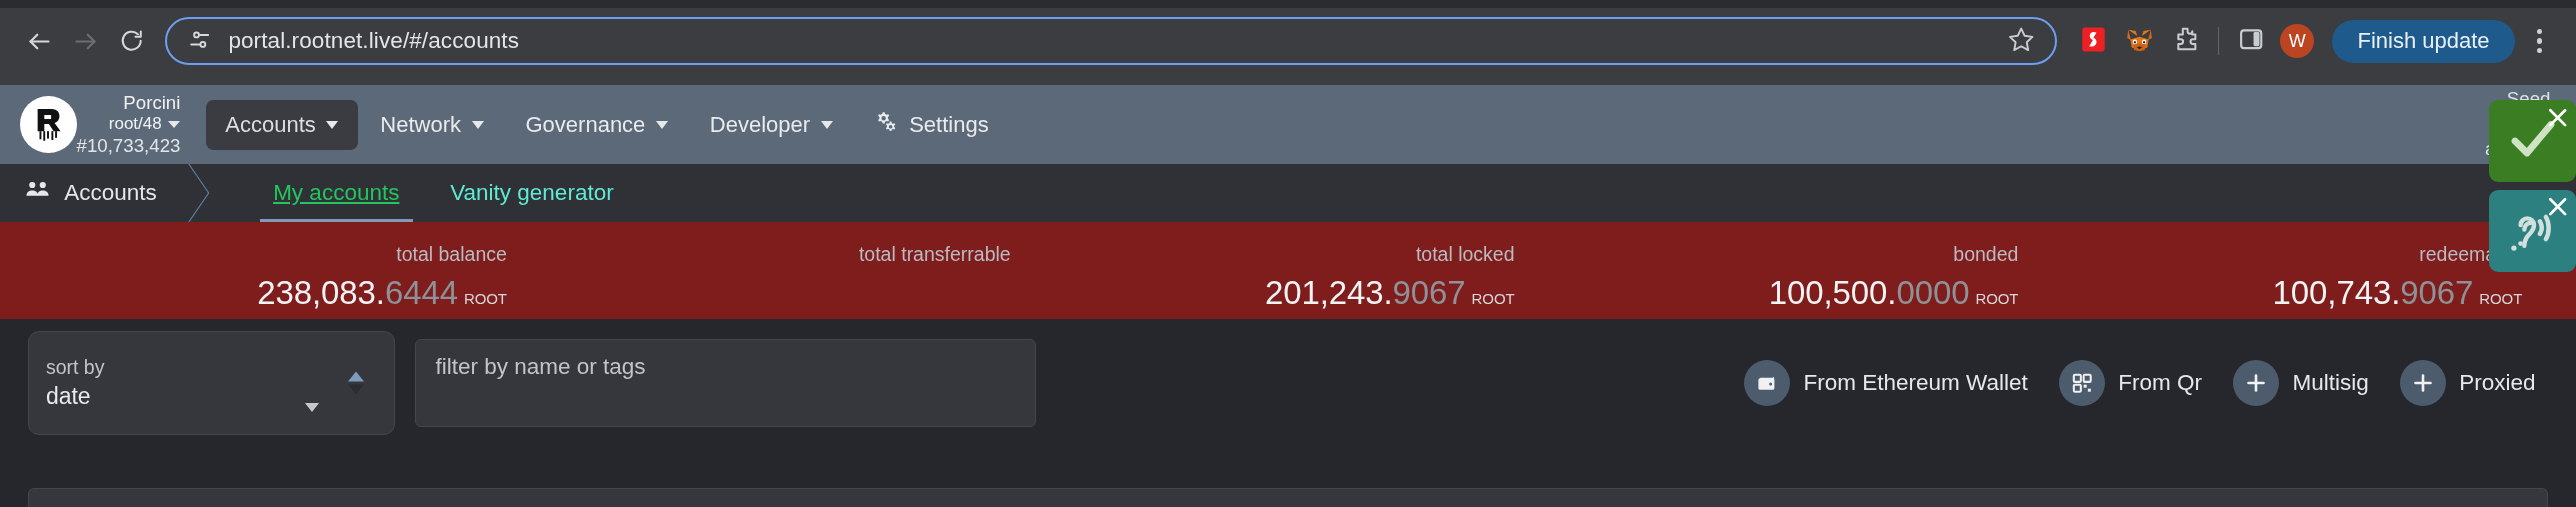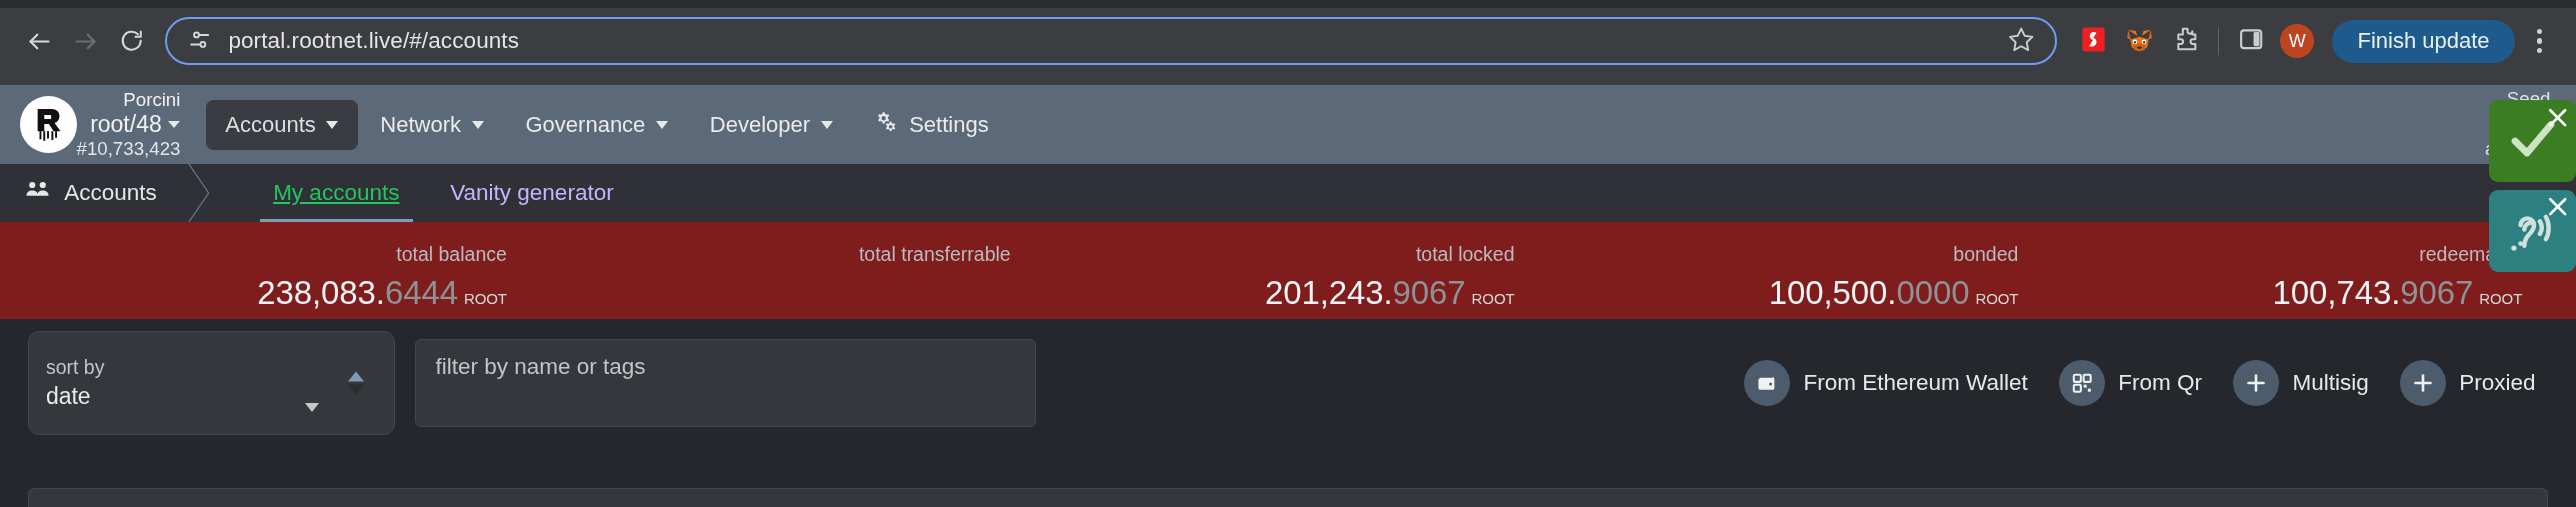--- a/index.html
+++ b/index.html
@@ -144,21 +144,21 @@
     flex: 0 0 auto;
   }
   .chain-info {
     text-align: right;
     color: #e8eaec;
     line-height: 1.18;
     flex: 0 0 auto;
   }
   .chain-name { font-size: 18.7px; color: #f0f1f3; }
   .chain-spec {
-    font-size: 23px; color: #f0f1f3;
+    font-size: 17px; color: #f0f1f3;
     display: flex; align-items: center; justify-content: flex-end; gap: 6.7px;
     cursor: pointer;
   }
   .chain-block { font-size: 18.7px; color: #e3e5e8; }
   .caret { width: 0; height: 0; border-left: 6.7px solid transparent; border-right: 6.7px solid transparent; border-top: 8.2px solid #e6e8ea; display:inline-block; }
   .caret-sm { border-left-width: 6px; border-right-width: 6px; border-top-width: 7.5px; }
 
   .mainnav { display: flex; align-items: center; margin-left: 25.4px; gap: 3px; flex: 0 0 auto; }
   .nav-item {
     display: flex; align-items: center; gap: 10.5px;
@@ -225,21 +225,21 @@
     width: 43px;
     flex: 0 0 auto;
     position: relative;
   }
   .crumb-arrow svg { position: absolute; left: 0; top: 0; }
   .tabs { display: flex; align-items: stretch; gap: 0; margin-left: 25.4px; }
   .tab {
     display: flex; align-items: center;
     padding: 0 25.4px;
     font-size: 22.5px;
-    color: #c4b5fd;
+    color: #5eead4;
     cursor: pointer;
     position: relative;
     white-space: nowrap;
   }
   .tab.active { color: #22c55e; text-decoration: underline; }
   .tab.active::after {
     content: "";
     position: absolute;
     left: 12px; right: 12px; bottom: 0;
     height: 3px;

